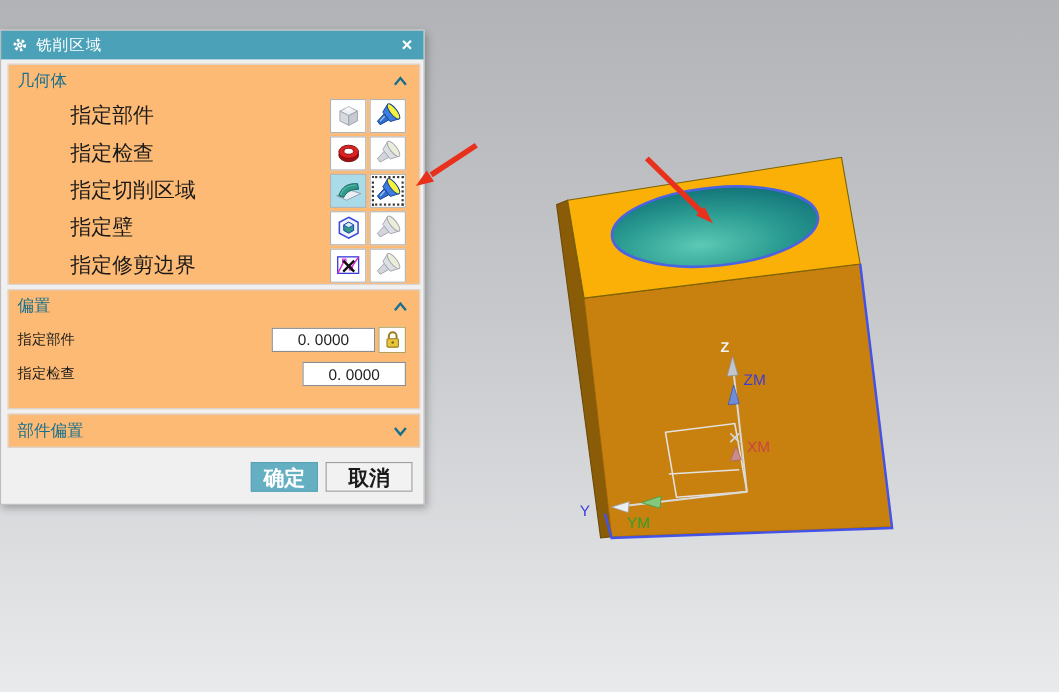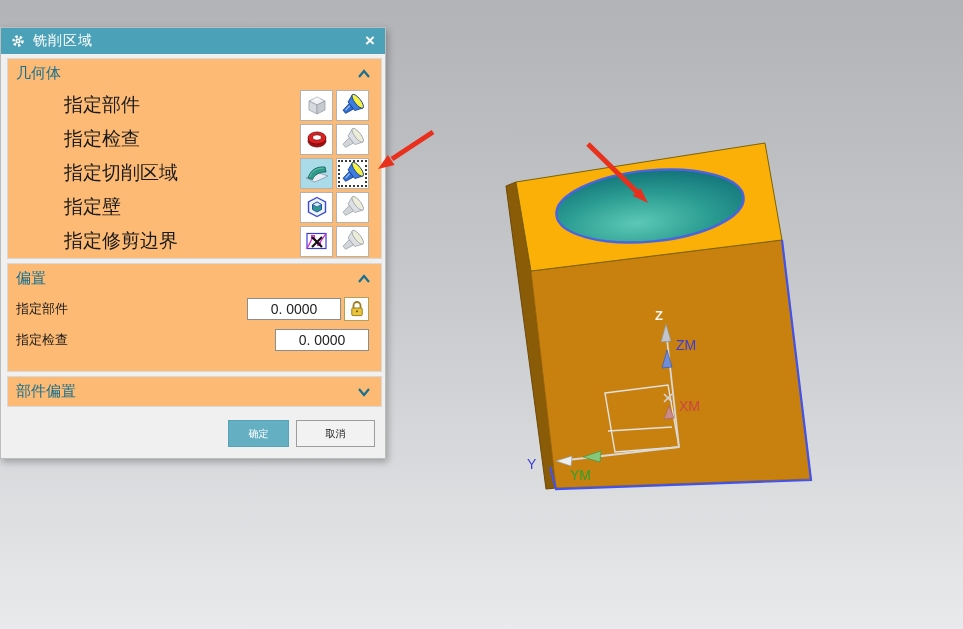--- a/index.html
+++ b/index.html
@@ -51,22 +51,22 @@
   .num-input{
     width:82px;height:20px;border:1px solid #8c8c8c;background:#fff;
     text-align:center;font-size:14px;color:#222;padding:0 5px;
     font-family:"Liberation Sans","DejaVu Sans",sans-serif;
   }
   .lock-btn{width:25px;height:24px;border:1px solid #b3a15a;background:#fdfdfd;
     display:flex;align-items:center;justify-content:center;margin-left:3px;padding:0;cursor:pointer;}
   .pad-b{padding-bottom:16px;}
   .footer{display:flex;justify-content:flex-end;align-items:center;
     padding:13px 10px 11px 0;gap:7px;}
-  .btn{height:27px;font-size:10px;cursor:pointer;
-    font-family:"Liberation Sans","DejaVu Sans",sans-serif;}
+  .btn{height:27px;font-size:19px;cursor:pointer;
+    font-family:"Liberation Sans","DejaVu Sans",sans-serif;font-weight:bold;}
   .btn-ok{width:61px;background:#65afc2;color:#fff;border:1px solid #58a2b6;}
   .btn-cancel{width:79px;background:#f2f2f2;color:#1a1a1a;border:1px solid #9d9d9d;}
 </style>
 </head>
 <body>
 
 <svg class="viewport-svg" width="963" height="629">
   <defs>
     <radialGradient id="pg" cx="42%" cy="72%" r="80%">
       <stop offset="0%" stop-color="#5cc9b5"></stop>

